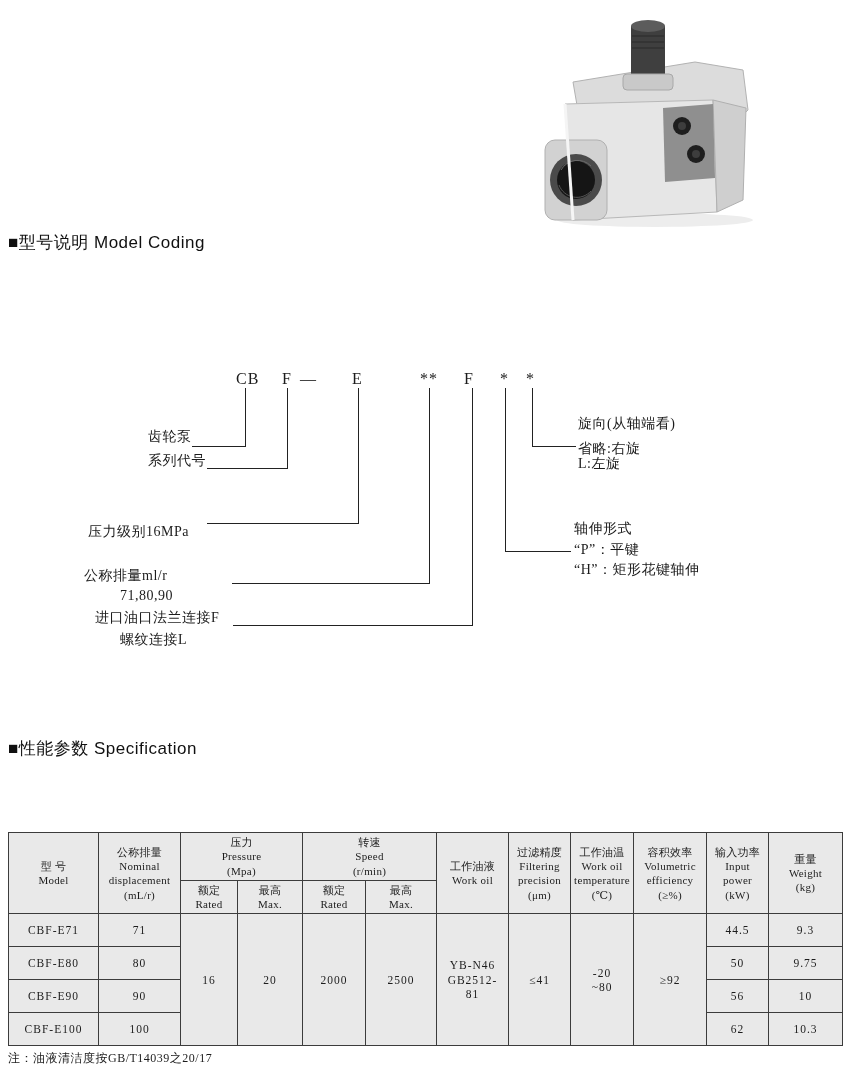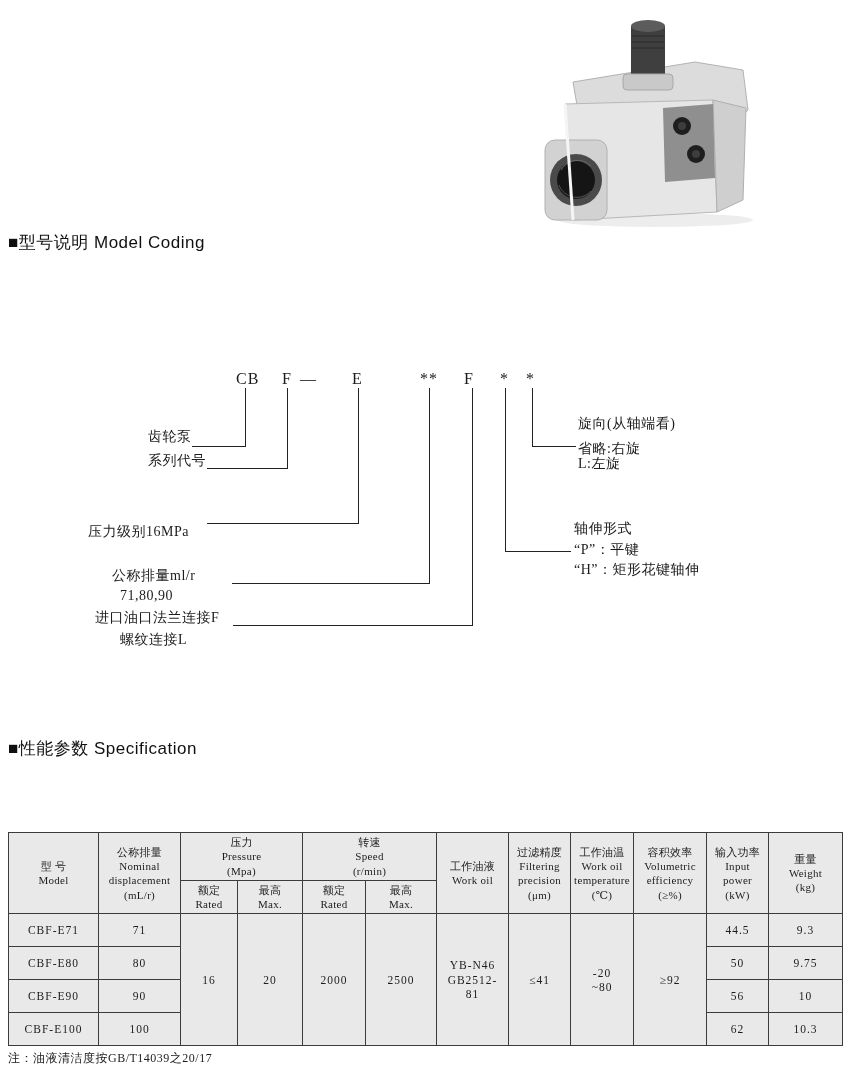--- a/index.html
+++ b/index.html
@@ -104,21 +104,21 @@
   <div class="hline" style="left:207px; top:108px; width:81px;"></div>
   <div class="hline" style="left:207px; top:163px; width:152px;"></div>
   <div class="hline" style="left:232px; top:223px; width:198px;"></div>
   <div class="hline" style="left:233px; top:265px; width:240px;"></div>
   <div class="hline" style="left:505px; top:191px; width:66px;"></div>
   <div class="hline" style="left:532px; top:86px;  width:44px;"></div>
 
   <span class="dlabel" style="left:148px; top:68px;">齿轮泵</span>
   <span class="dlabel" style="left:148px; top:92px;">系列代号</span>
   <span class="dlabel" style="left:88px;  top:147px;margin-top:16px;">压力级别16MPa</span>
-  <span class="dlabel" style="left:112px; top:207px;">公称排量ml/r</span>
+  <span class="dlabel" style="left:84px; top:207px;">公称排量ml/r</span>
   <span class="dlabel" style="left:120px; top:228px;">71,80,90</span>
   <span class="dlabel" style="left:95px;  top:249px;">进口油口法兰连接F</span>
   <span class="dlabel" style="left:120px; top:271px;">螺纹连接L</span>
 
   <span class="dlabel" style="left:578px; top:55px;">旋向(从轴端看)</span>
   <span class="dlabel" style="left:578px; top:80px;">省略:右旋</span>
   <span class="dlabel" style="left:578px; top:95px;">L:左旋</span>
   <span class="dlabel" style="left:574px; top:160px;">轴伸形式</span>
   <span class="dlabel" style="left:574px; top:181px;">“P”：平键</span>
   <span class="dlabel" style="left:574px; top:201px;">“H”：矩形花键轴伸</span>

